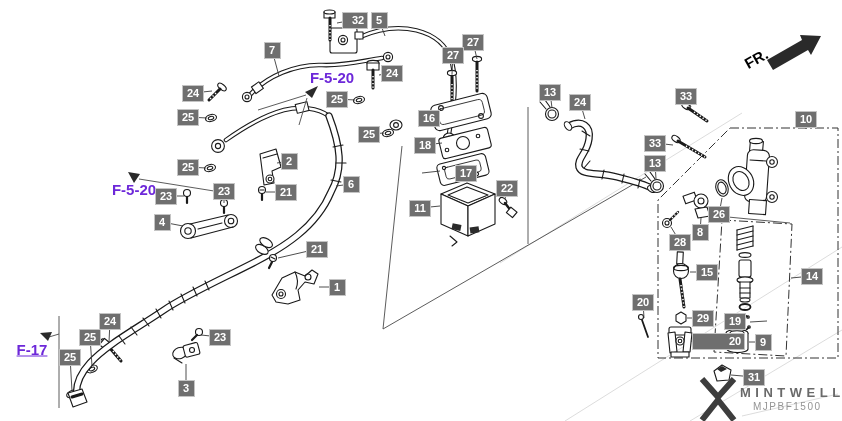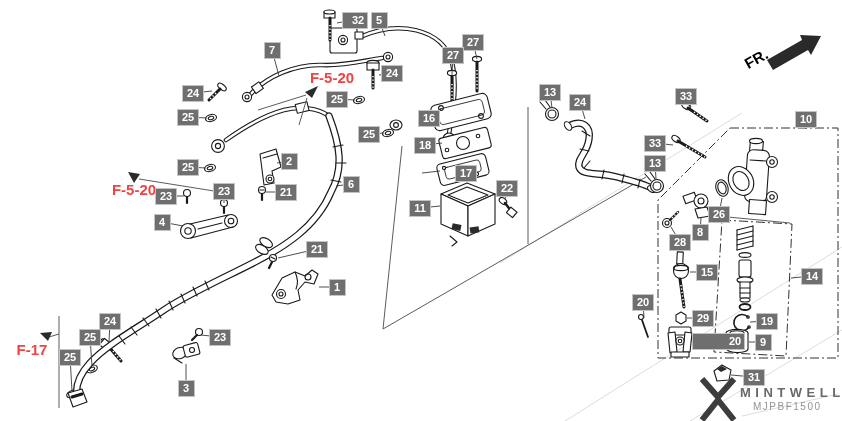--- a/index.html
+++ b/index.html
@@ -17,21 +17,21 @@
   .shaft{fill:none;stroke:#1a1a1a;stroke-width:3;stroke-linecap:round;}
   .thr{fill:none;stroke:#fff;stroke-width:1.5;stroke-dasharray:1.3 2.2;}
   .thin{fill:none;stroke:#4a4a4a;stroke-width:.9;}
   .dash{fill:none;stroke:#333;stroke-width:1;stroke-dasharray:9 3 2 3;}
   .wm{fill:none;stroke:#c9c9c9;stroke-width:1;opacity:.65;}
   .leader{stroke:#3a3a3a;stroke-width:.9;}
   
   .callout{position:absolute;box-sizing:border-box;height:17px;min-width:17px;padding:0 3px;
            background:#6f6f6f;border:1px solid #c4c4c4;color:#fff;text-align:center;
            font:bold 11px/15px "Liberation Sans",sans-serif;z-index:5;}
-  .figref{position:absolute;transform:translate(-50%,-50%);color:#ef4444;white-space:nowrap;
+  .figref{position:absolute;transform:translate(-50%,-50%);color:#6d28d9;white-space:nowrap;
           font:bold 15px "Liberation Sans",sans-serif;z-index:4;}
   .frlabel{position:absolute;left:744px;top:50px;transform:rotate(-29deg);color:#000;
            font:bold 15px "Liberation Sans",sans-serif;z-index:4;}
   .brand{position:absolute;left:740px;top:385px;color:#6a6a6a;letter-spacing:4.5px;
          font:bold 13px "Liberation Sans",sans-serif;z-index:3;}
   .pcode{position:absolute;left:753px;top:401px;color:#949494;letter-spacing:1.5px;
          font:10px "Liberation Sans",sans-serif;z-index:3;}
 </style>
 </head>
 <body>
@@ -488,34 +488,34 @@
       <div class="callout" style="left: 644px; top: 154.5px; min-width: 22px;">13</div>
       <div class="callout" style="left: 795px; top: 110.5px; min-width: 22px;">10</div>
       <div class="callout" style="left: 708px; top: 205.5px; min-width: 22px;">26</div>
       <div class="callout" style="left: 691.5px; top: 223.5px; min-width: 17px;">8</div>
       <div class="callout" style="left: 669px; top: 233.5px; min-width: 22px;">28</div>
       <div class="callout" style="left: 696px; top: 263.5px; min-width: 22px;">15</div>
       <div class="callout" style="left: 801px; top: 267.5px; min-width: 22px;">14</div>
       <div class="callout" style="left: 632px; top: 293.5px; min-width: 22px;">20</div>
       <div class="callout" style="left: 692px; top: 309.5px; min-width: 22px;">29</div>
       <div class="callout" style="left: 692px; top: 332.5px; min-width: 22px; padding-left: 36px;">20</div>
-      <div class="callout" style="left: 756px; top: 312.5px; min-width: 22px;">19</div>
+      <div class="callout" style="left: 724px; top: 312.5px; min-width: 22px;">19</div>
       <div class="callout" style="left: 754.5px; top: 333.5px; min-width: 17px;">9</div>
       <div class="callout" style="left: 743px; top: 368.5px; min-width: 22px;">31</div>
       <div class="callout" style="left: 99px; top: 312.5px; min-width: 22px;">24</div>
       <div class="callout" style="left: 79px; top: 328.5px; min-width: 22px;">25</div>
       <div class="callout" style="left: 59px; top: 348.5px; min-width: 22px;">25</div>
       <div class="callout" style="left: 209px; top: 328.5px; min-width: 22px;">23</div>
       <div class="callout" style="left: 177.5px; top: 379.5px; min-width: 17px;">3</div>
     </div>
 
   <div id="figref-layer">
       <div class="figref" style="left: 332px; top: 77px;">F-5-20</div>
       <div class="figref" style="left: 134px; top: 189px;">F-5-20</div>
-      <div class="figref" style="left: 32px; top: 349px;">F-17</div>
+      <div class="figref" style="left: 32px; top: 349px; text-decoration: underline;">F-17</div>
     </div>
 
   <div class="frlabel">FR.</div>
 
   <div class="brand">MINTWELL</div>
   <div class="pcode">MJPBF1500</div>
 
 </div>
 
 </body></html>

